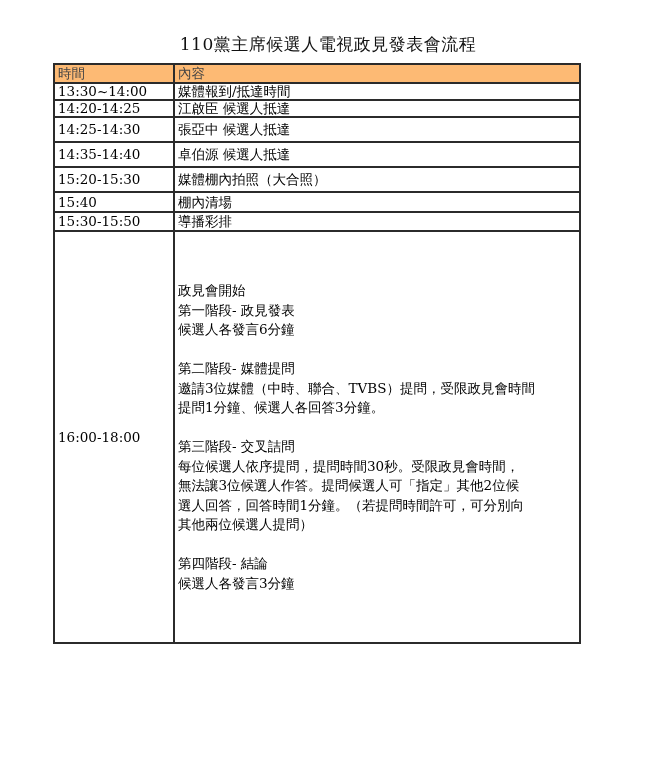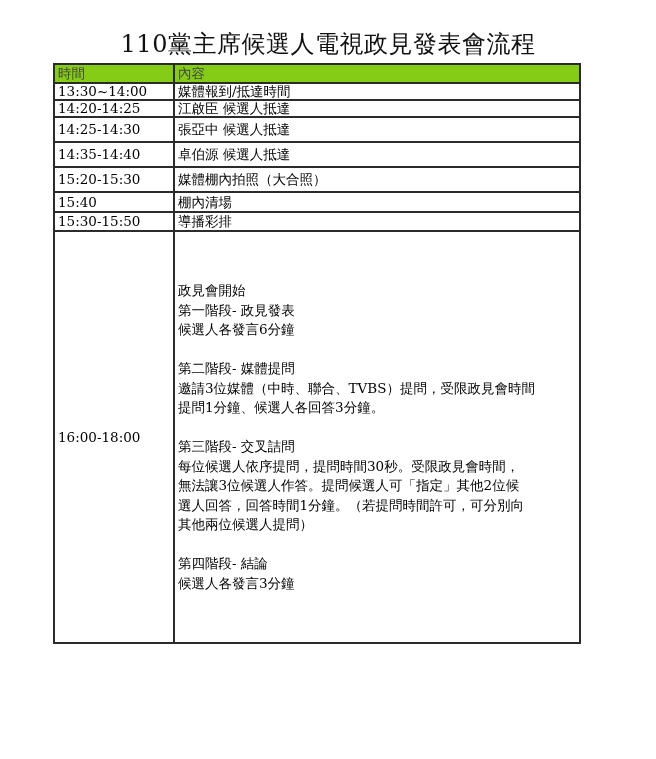--- a/index.html
+++ b/index.html
@@ -14,21 +14,21 @@
     overflow: hidden;
     font-family: "DejaVu Serif", "Liberation Serif", serif;
     color: #1a1a1a;
   }
   .title {
     position: absolute;
     left: 0;
     top: 31px;
     width: 656px;
     text-align: center;
-    font-size: 24px;
+    font-size: 17px;
     line-height: 26px;
     color: #111;
     letter-spacing: 0.5px;
   }
   table.schedule {
     position: absolute;
     left: 53px;
     top: 63px;
     width: 526px;
     border-collapse: collapse;
@@ -41,21 +41,21 @@
     border: 2px solid #2b2b2b;
     padding: 0 3px;
     text-align: left;
     vertical-align: middle;
     font-weight: normal;
     color: #000000;
     overflow: hidden;
     white-space: nowrap;
   }
   table.schedule thead th {
-    background: #84cc16;
+    background: #fdba74;
     color: #444;
     height: 17px;
     line-height: 17px;
   }
   .r-sm td { height: 15px; line-height: 15px; }
   .r-md td { height: 23px; line-height: 23px; }
   .r-lg td { height: 410px; }
   td.body-cell {
     white-space: normal;
     vertical-align: middle;

